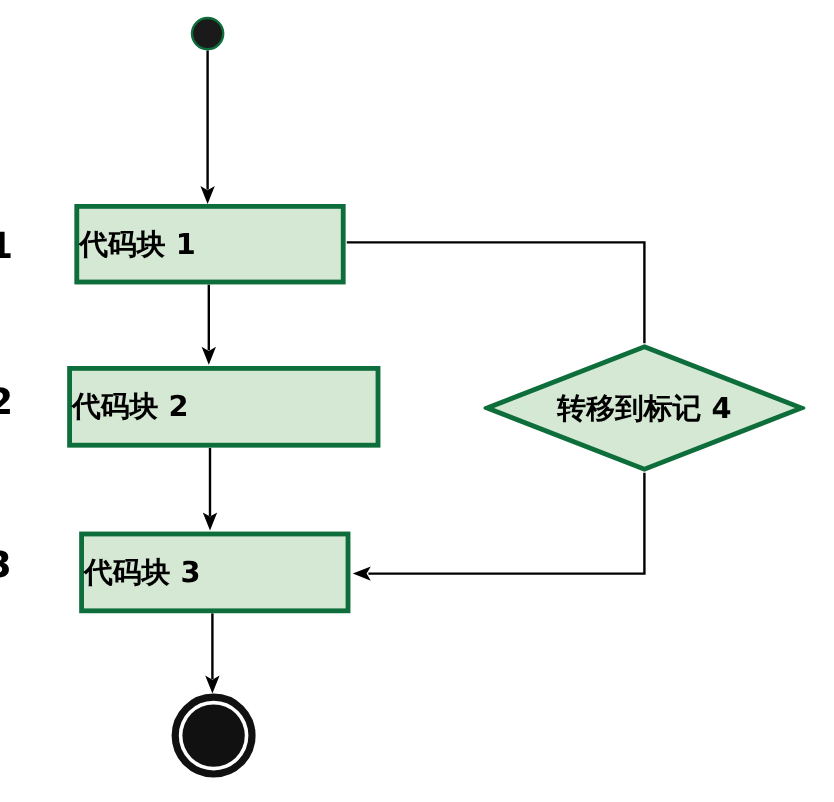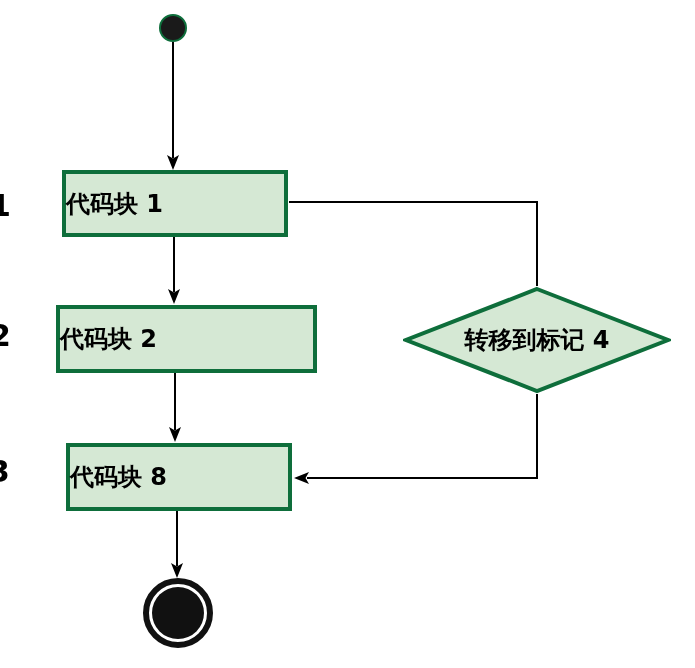--- a/index.html
+++ b/index.html
@@ -138,21 +138,21 @@
 
   <div class="start-node"></div>
 
   <div class="node-box box1">
     <span>代码块 1</span>
   </div>
   <div class="node-box box2">
     <span>代码块 2</span>
   </div>
   <div class="node-box box3">
-    <span>代码块 8</span>
+    <span>代码块 3</span>
   </div>
 
   <div class="diamond-wrap">
     <svg width="268" height="108" viewBox="0 0 268 108" xmlns="http://www.w3.org/2000/svg">
       <polygon class="diamond-shape" points="134,3 265,54 134,105 3,54"></polygon>
     </svg>
     <div class="diamond-label">转移到标记 4</div>
   </div>
 
   <div class="end-node-outer">

